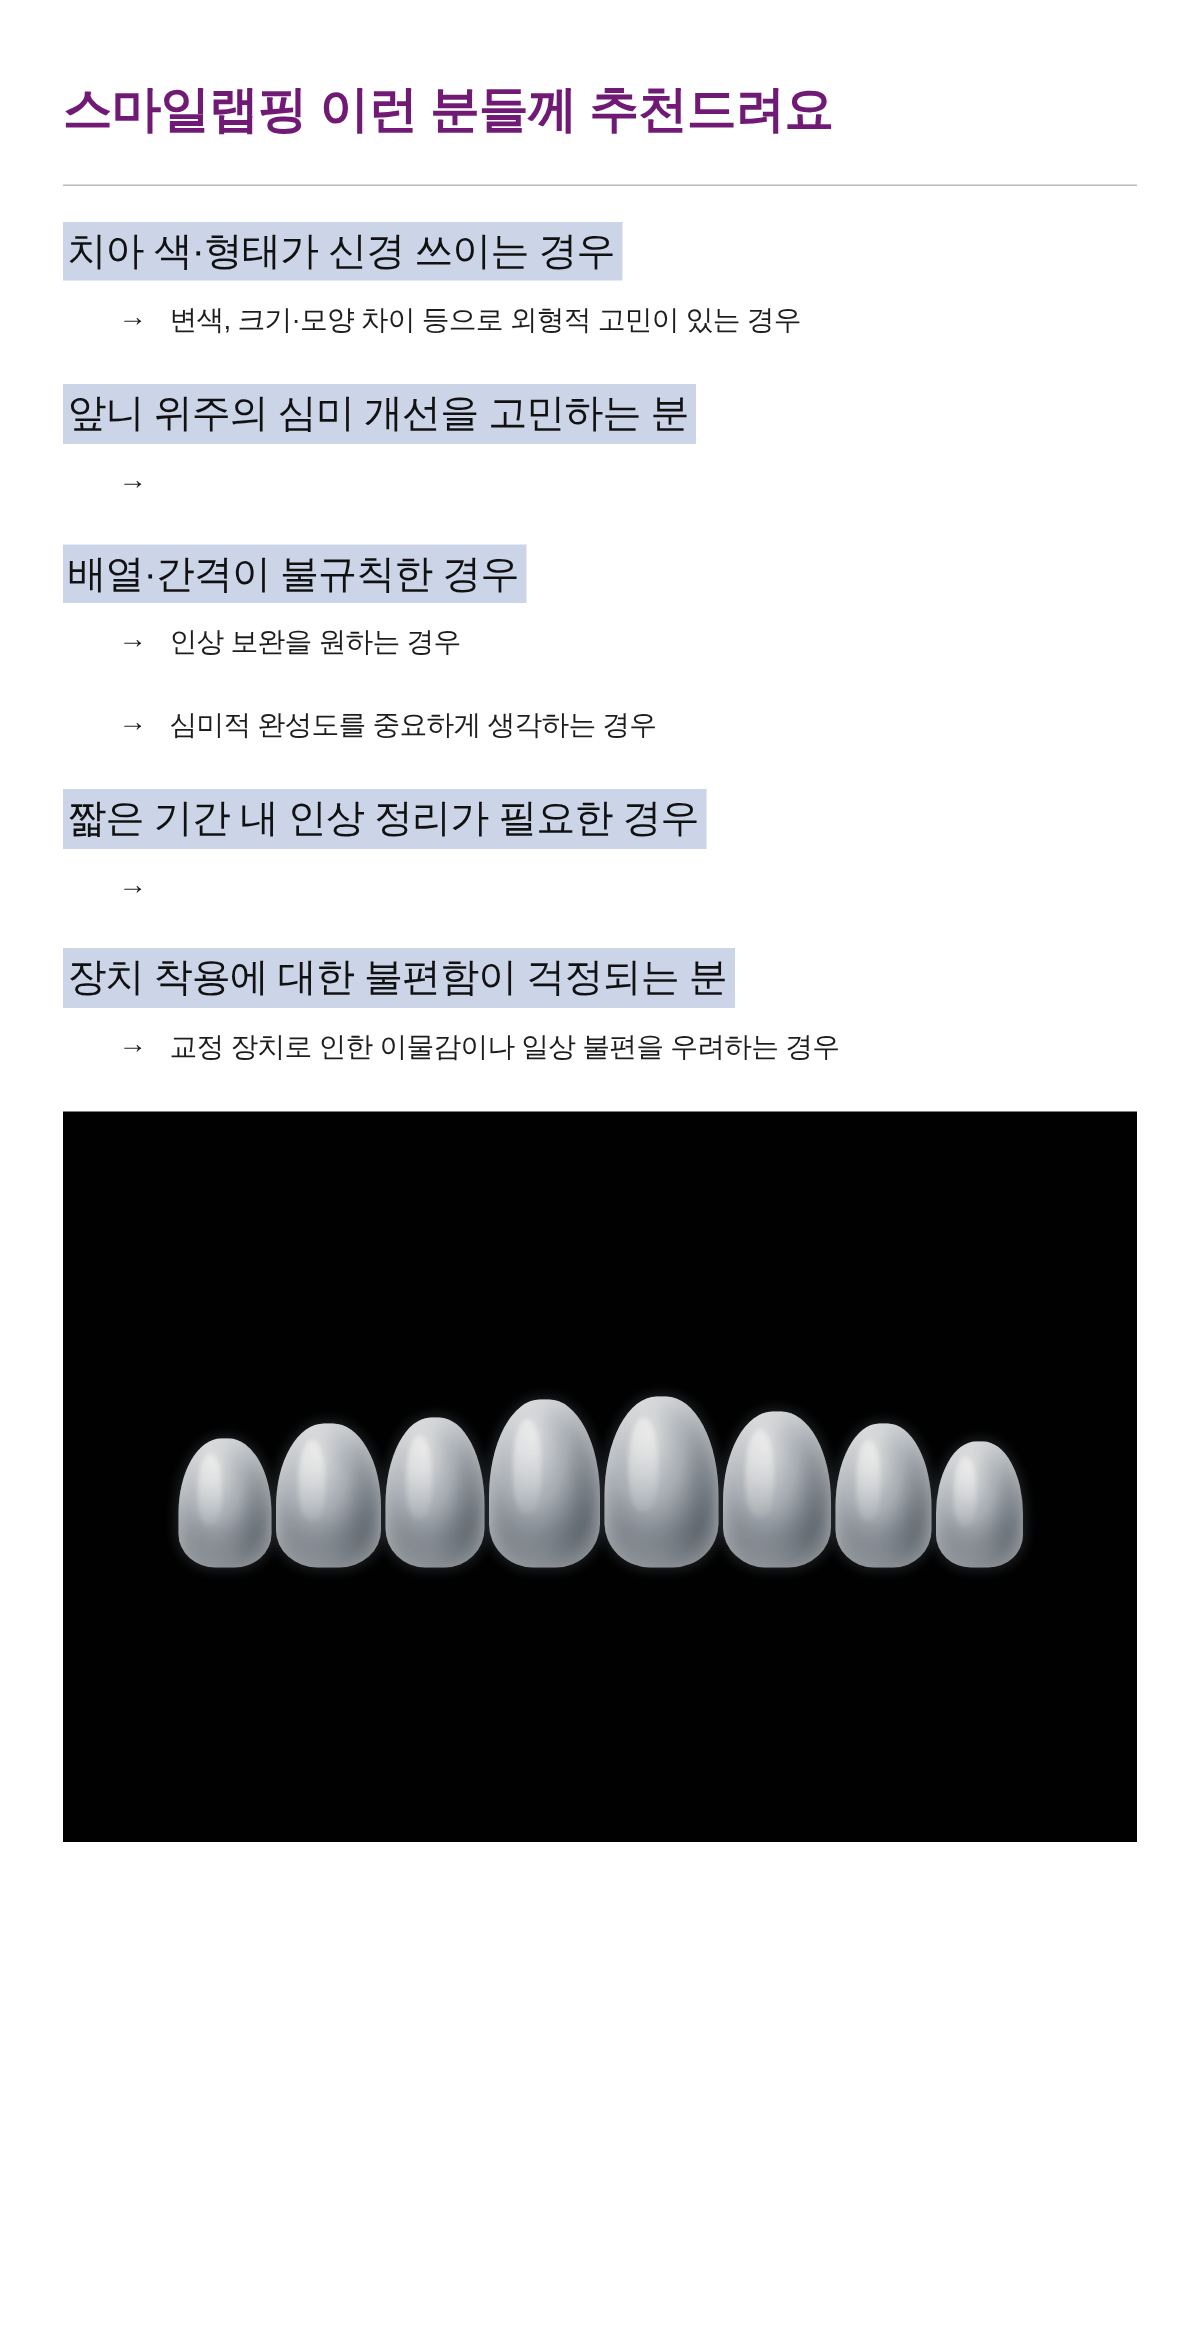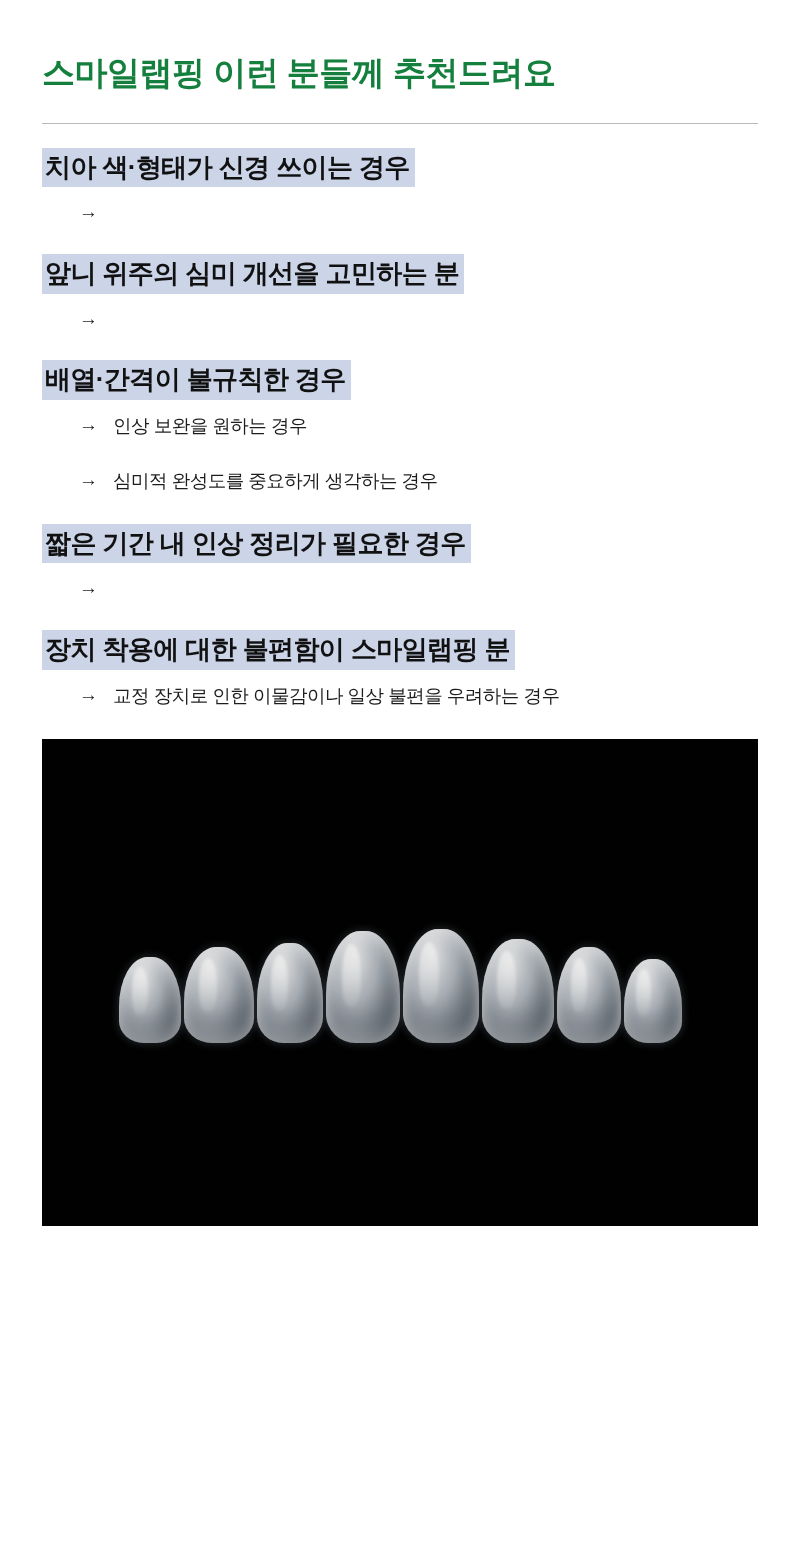--- a/index.html
+++ b/index.html
@@ -18,40 +18,40 @@
     position: relative;
     width: 800px;
     height: 1558px;
     box-sizing: border-box;
     padding: 0 42px;
   }
   .page-title {
     font-size: 33px;
     font-weight: bold;
     letter-spacing: -0.5px;
-    color: #15803d;
+    color: #701a75;
     padding-top: 52px;
     margin: 0;
     line-height: 1.3;
   }
   .title-rule {
     margin-top: 28px;
     border-top: 1px solid #b9b9b9;
     width: 716px;
   }
   .list {
     margin-top: 24px;
   }
   .item {
     margin-bottom: 30px;
   }
   .item-heading {
     display: inline-block;
     font-size: 26px;
-    font-weight: bold;
+    font-weight: normal;
     letter-spacing: -0.6px;
     color: #111111;
     background: #ccd4e8;
     padding: 3px 5px 4px 3px;
     line-height: 1.25;
   }
   .item-sub {
     display: flex;
     align-items: flex-start;
     margin-top: 14px;
@@ -127,20 +127,21 @@
 
   <h1 class="page-title">스마일랩핑 이런 분들께 추천드려요</h1>
   <div class="title-rule"></div>
 
   <div class="list">
 
     <div class="item">
       <div class="item-heading">치아 색·형태가 신경 쓰이는 경우</div>
       <div class="item-sub">
         <span class="arrow-icon">→</span>
+        <span class="sub-text">변색, 크기·모양 차이 등으로 외형적 고민이 있는 경우</span>
       </div>
     </div>
 
     <div class="item">
       <div class="item-heading">앞니 위주의 심미 개선을 고민하는 분</div>
       <div class="item-sub">
         <span class="arrow-icon">→</span>
       </div>
     </div>
 
@@ -160,21 +161,21 @@
     </div>
 
     <div class="item">
       <div class="item-heading">짧은 기간 내 인상 정리가 필요한 경우</div>
       <div class="item-sub">
         <span class="arrow-icon">→</span>
       </div>
     </div>
 
     <div class="item">
-      <div class="item-heading">장치 착용에 대한 불편함이 스마일랩핑 분</div>
+      <div class="item-heading">장치 착용에 대한 불편함이 걱정되는 분</div>
       <div class="item-sub">
         <span class="arrow-icon">→</span>
         <span class="sub-text">교정 장치로 인한 이물감이나 일상 불편을 우려하는 경우</span>
       </div>
     </div>
 
   </div>
 
   <div class="photo">
     <div class="teeth-row">

